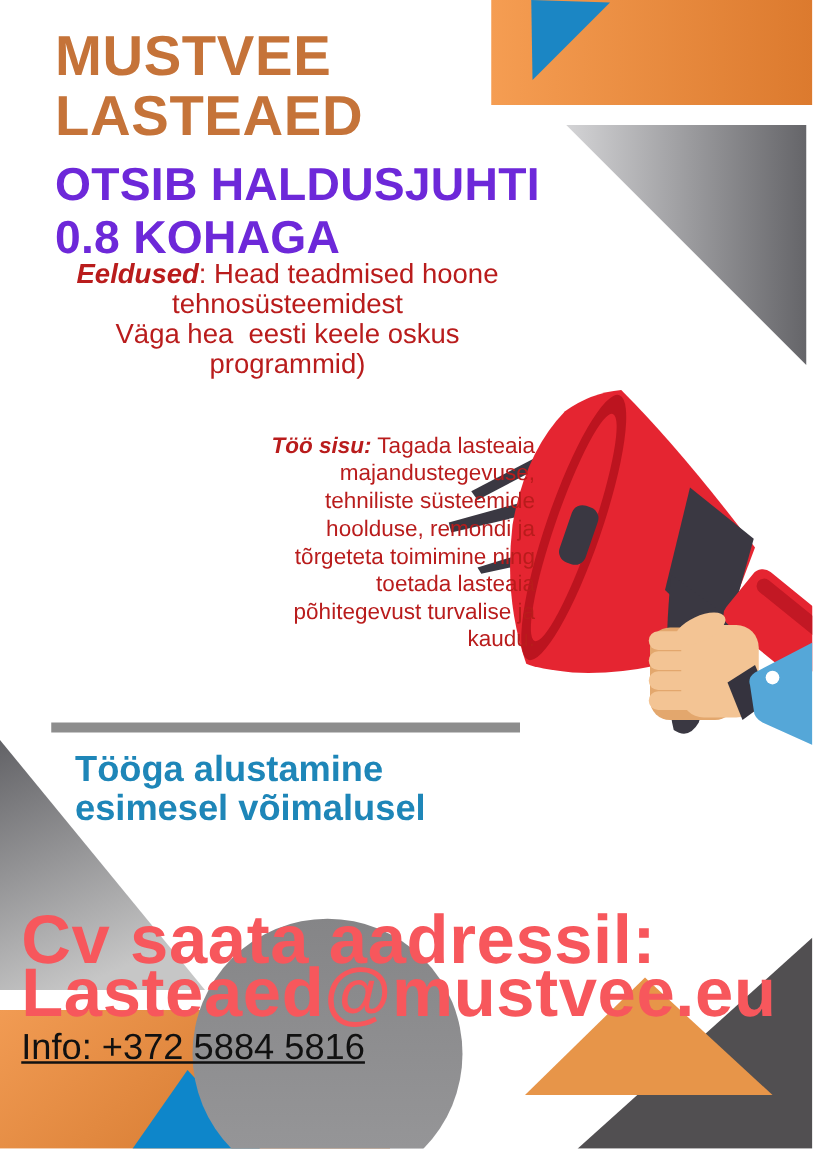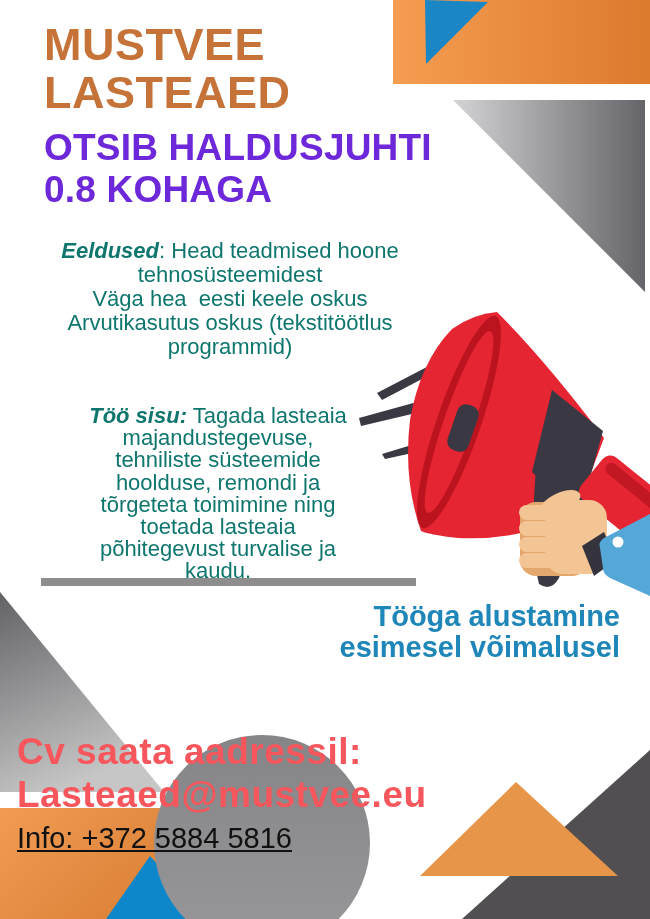--- a/index.html
+++ b/index.html
@@ -12,32 +12,32 @@
   .title{
     left:44px;top:21px;width:420px;
     font-size:45px;line-height:48px;font-weight:700;letter-spacing:0.5px;
     color:#c57339;
   }
   .subtitle{
     left:44px;top:127px;width:460px;
     font-size:37px;line-height:42px;font-weight:700;letter-spacing:0.2px;
     color:#6d28d9;
   }
-  .block{color:#0f766e;text-align:center;margin-top:32px;}
+  .block{color:#b91c1c;text-align:center;}
   .req{left:10px;top:207px;width:440px;font-size:22px;line-height:24px;}
-  .job{left:8px;top:373px;width:420px;font-size:22px;line-height:22.2px;}
+  .job{left:8px;top:345px;width:420px;font-size:18px;line-height:22.2px;text-align:right;}
   .line{white-space:pre-wrap;}
   .lead{font-weight:700;font-style:italic;}
   .start{
-    left:60px;top:601px;width:560px;text-align:right;
+    left:60px;top:601px;width:560px;text-align:left;
     font-size:29px;line-height:31px;font-weight:700;color:#1e86b8;
   }
   .cv{
     left:17px;top:730px;width:600px;
-    font-size:37px;line-height:43px;font-weight:700;color:#f7575c;letter-spacing:0.5px;
+    font-size:55px;line-height:43px;font-weight:700;color:#f7575c;letter-spacing:0.5px;
   }
   .info{
     left:17px;top:822px;width:500px;
     font-size:29px;line-height:32px;font-weight:400;color:#111111;text-decoration:underline;
   }
 </style>
 </head>
 <body>
 
 <div class="stage">
@@ -118,21 +118,20 @@
   </div>
   <div class="txt subtitle">
     <div>OTSIB HALDUSJUHTI</div>
     <div>0.8 KOHAGA</div>
   </div>
 
   <div class="txt block req">
     <div class="line"><span class="lead">Eeldused</span><span>: Head teadmised hoone</span></div>
     <div class="line">tehnosüsteemidest</div>
     <div class="line">Väga hea  eesti keele oskus</div>
-    <div class="line">Arvutikasutus oskus (tekstitöötlus</div>
     <div class="line">programmid)</div>
   </div>
 
   <div class="txt block job">
     <div class="line"><span class="lead">Töö sisu:</span><span> Tagada lasteaia</span></div>
     <div class="line">majandustegevuse,</div>
     <div class="line">tehniliste süsteemide</div>
     <div class="line">hoolduse, remondi ja</div>
     <div class="line">tõrgeteta toimimine ning</div>
     <div class="line">toetada lasteaia</div>

